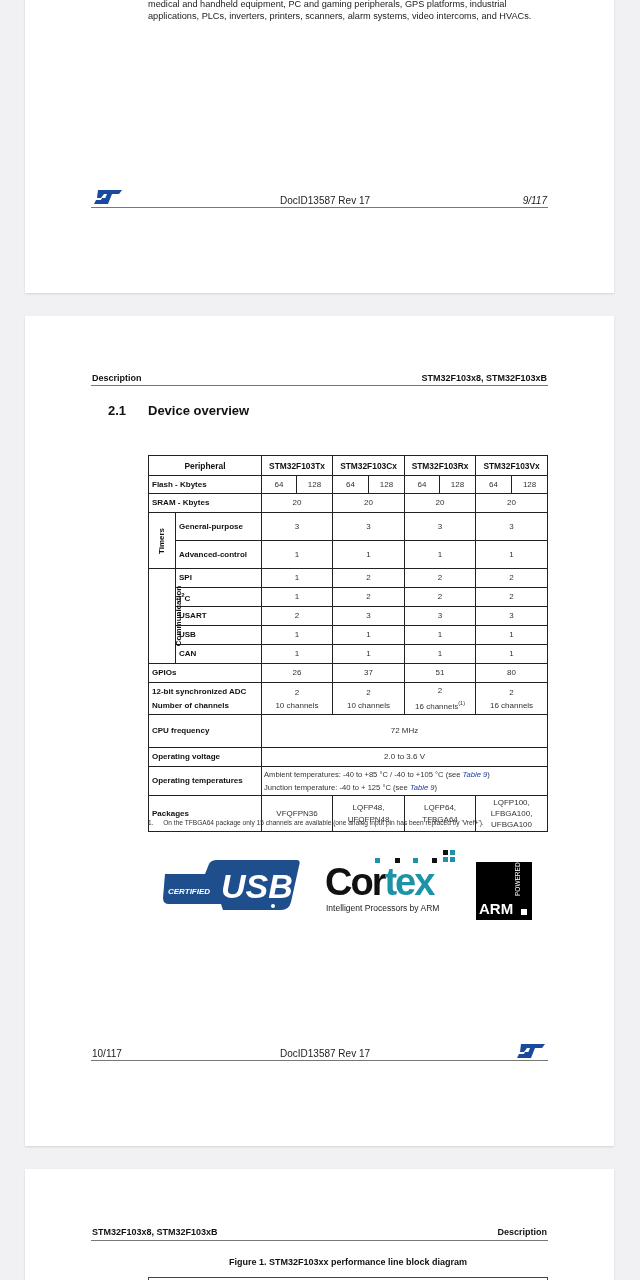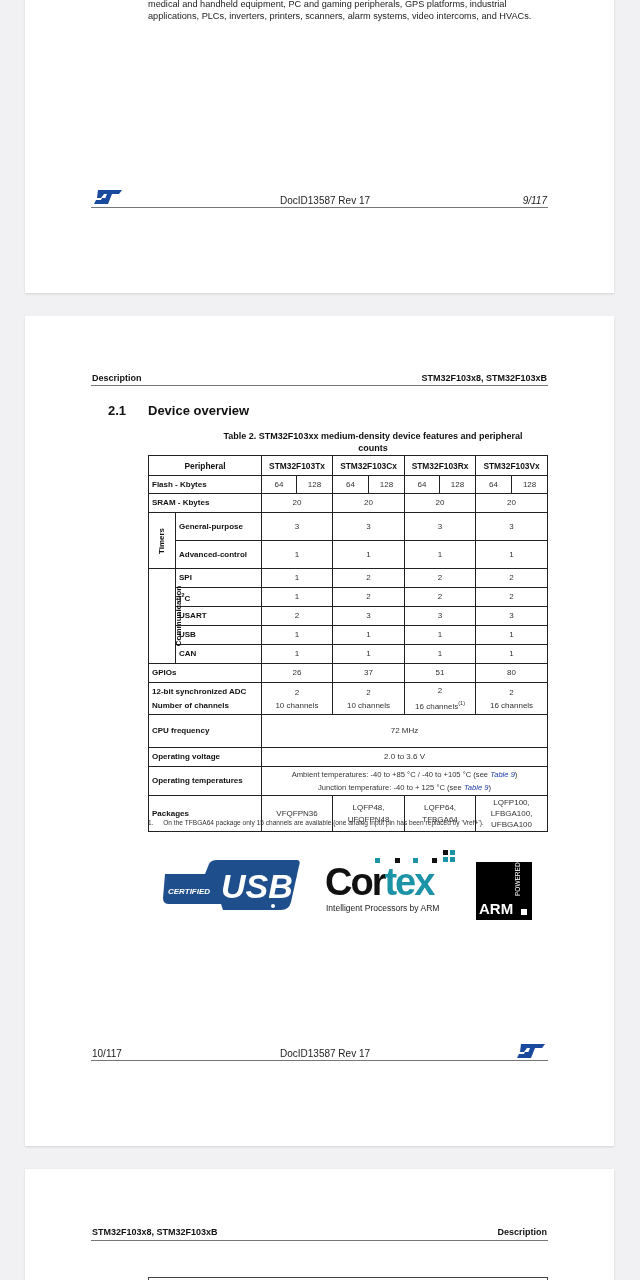--- a/index.html
+++ b/index.html
@@ -43,24 +43,20 @@
 </div>
 
 <div class="page" id="page2">
   <div class="abs hdr" style="left:67px; top:57px;">Description</div>
   <div class="abs hdr" style="right:67px; top:57px;">STM32F103x8, STM32F103xB</div>
   <div class="header-rule" style="left:66px; width:457px; top:69px;"></div>
 
   <div class="abs h2num" style="left:67px; top:87px;margin-left:16px;">2.1</div>
   <div class="abs h2" style="left:123px; top:87px;">Device overview</div>
 
-  <div class="abs caption" style="left:178px; top:115px; width:340px;">
-    <div>Table 2. STM32F103xx medium-density device features and peripheral</div>
-    <div>counts</div>
-  </div>
 
   <table class="dev" style="left:123px; top:139px; width:399px;">
     <colgroup>
       <col style="width:27px">
         <col style="width:86px">
       <col style="width:35px">
         <col style="width:36px">
       <col style="width:36px">
         <col style="width:36px">
       <col style="width:35px">
@@ -177,21 +173,21 @@
     <tr style="height:33px">
       <td colspan="2" class="lbl">CPU frequency</td>
       <td colspan="8">72 MHz</td>
     </tr>
     <tr style="height:19px">
       <td colspan="2" class="lbl">Operating voltage</td>
       <td colspan="8">2.0 to 3.6 V</td>
     </tr>
     <tr style="height:29px">
       <td colspan="2" class="lbl">Operating temperatures</td>
-      <td colspan="8" style="text-align:center; line-height:13px; font-size:7.6px;">
+      <td colspan="8" style="text-align:left; line-height:13px; font-size:7.6px;">
         <div><span>Ambient temperatures: -40 to +85 °C / -40 to +105 °C (see </span><span class="link">Table 9</span><span>)</span></div>
         <div><span>Junction temperature: -40 to + 125 °C (see </span><span class="link">Table 9</span><span>)</span></div>
       </td>
     </tr>
     <tr style="height:36px">
       <td colspan="2" class="lbl">Packages</td>
       <td colspan="2">
             <div>VFQFPN36</div>
           </td>
       <td colspan="2" style="line-height:12px">
@@ -251,14 +247,15 @@
   <svg class="st-logo" style="left:492px; top:728px;" viewBox="0 0 28 14">
     <path d="M4 0 H28 L25 4 H18 L14 14 H9 L13 4 H10 L7 8 H14 L11 14 H0 L2 10 H7 L8 8 H3 Z" fill="#1a4a9e"></path>
   </svg>
   <div class="footer-rule" style="left:66px; width:457px; top:744px;"></div>
 </div>
 
 <div class="page" id="page3">
   <div class="abs hdr" style="left:67px; top:58px;">STM32F103x8, STM32F103xB</div>
   <div class="abs hdr" style="right:67px; top:58px;">Description</div>
   <div class="header-rule" style="left:66px; width:457px; top:71px;"></div>
+  <div class="abs caption" style="left:123px; top:88px; width:400px;">Figure 1. STM32F103xx performance line block diagram</div>
   <div class="fig-box"></div>
 </div>
 
 </body></html>

